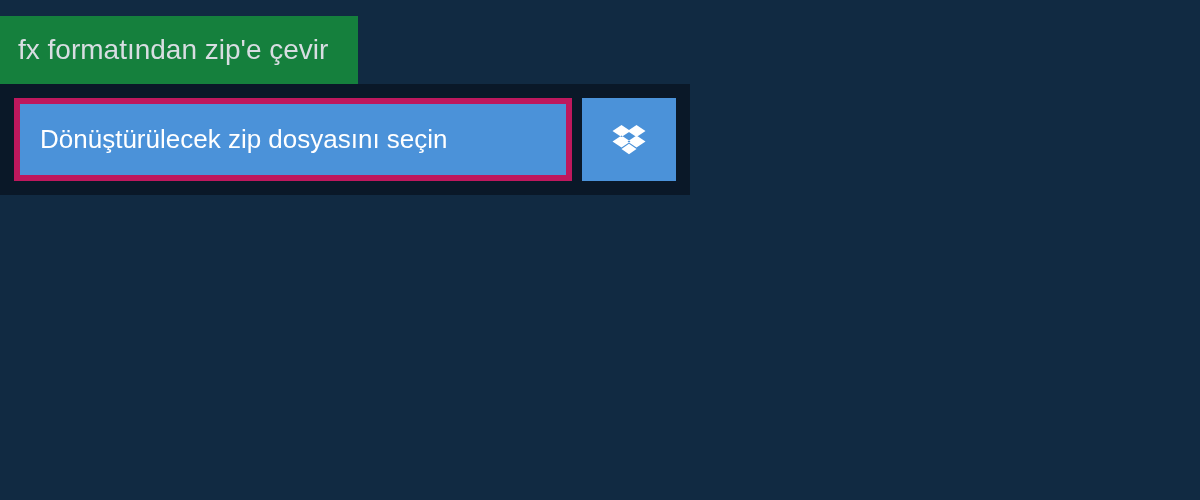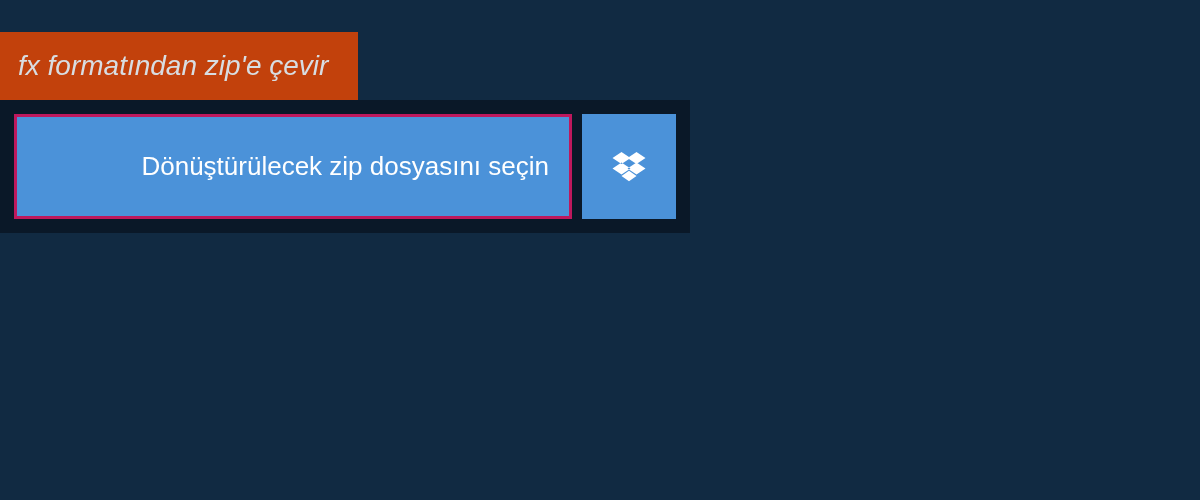--- a/index.html
+++ b/index.html
@@ -8,49 +8,48 @@
       box-sizing: border-box;
     }
     body {
       width: 1200px;
       height: 500px;
       background: #112a42;
       font-family: Arial, Helvetica, sans-serif;
       overflow: hidden;
     }
     .tab-container {
-      background: #c2410c;
+      background: #15803d;
       display: inline-block;
       padding: 18px 30px 18px 18px;
-      margin-top: 32px;
-      font-style: italic;
+      margin-top: 16px;
     }
     .tab-title {
       color: #d8dde2;
       font-size: 28px;
       font-weight: 400;
     }
     .panel {
       background: #0a1828;
       width: 690px;
       padding: 14px;
       margin-top: 0;
       display: flex;
       gap: 10px;
     }
     .select-file-button {
       flex: 1;
       background: #4b92d9;
-      border: 3px solid #be185d;
+      border: 6px solid #be185d;
       color: #ffffff;
       font-size: 26px;
       font-weight: 400;
-      padding: 34px 20px;
+      padding: 20px 20px;
       cursor: pointer;
-      text-align: right;
+      text-align: left;
       font-family: inherit;
     }
     .dropbox-button {
       width: 94px;
       background: #4b92d9;
       border: none;
       cursor: pointer;
       display: flex;
       align-items: center;
       justify-content: center;

